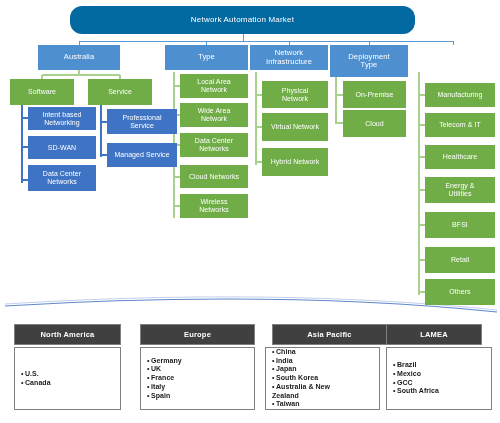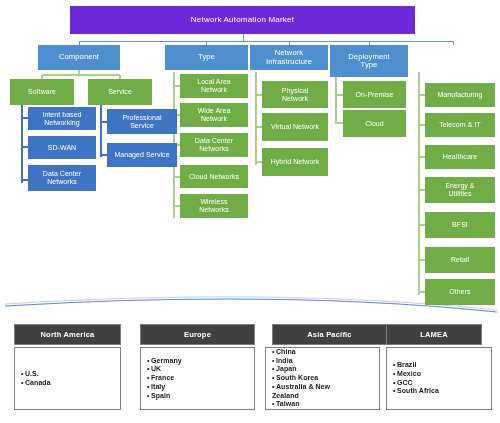--- a/index.html
+++ b/index.html
@@ -28,24 +28,25 @@
     display: flex;
     align-items: center;
     justify-content: center;
     text-align: center;
     color: #ffffff;
     line-height: 1.08;
     white-space: pre-line;
     overflow: hidden;
   }
   .root-box {
-    background: #6d28d9;
+    background: #0369a1;
     color: #ffffff;
     font-size: 8px;
     letter-spacing: 0.2px;
+    border-radius: 12px;
   }
   .cat-box {
     background: #4e8fd0;
     font-size: 7.6px;
     letter-spacing: 0.1px;
   }
   .green-box {
     background: #70ad47;
     font-size: 7px;
     letter-spacing: 0.05px;
@@ -168,21 +169,21 @@
 
     <path d="M5,306 C120,299 300,292 497,312" stroke="#4472c4" stroke-width="1.1" fill="none" opacity="0.85"></path>
     <path d="M5,304 C120,297 300,290 497,310" stroke="#8faadc" stroke-width="0.8" fill="none" opacity="0.7"></path>
   </svg>
 
   <div class="box root-box" style="left:70px; top:6px; width:345px; height:28px;">
     <span>Network Automation Market</span>
   </div>
 
   <div class="box cat-box" style="left:38px; top:45px; width:82px; height:25px;">
-    <span>Component</span>
+    <span>Australia</span>
   </div>
   <div class="box green-box" style="left:10px; top:79px; width:64px; height:26px;">
     <span>Software</span>
   </div>
   <div class="box green-box" style="left:88px; top:79px; width:64px; height:26px;">
     <span>Service</span>
   </div>
   <div class="box blue-sub-box" style="left:28px; top:107px; width:68px; height:23px;">
     <span>Intent based
 Networking</span>

